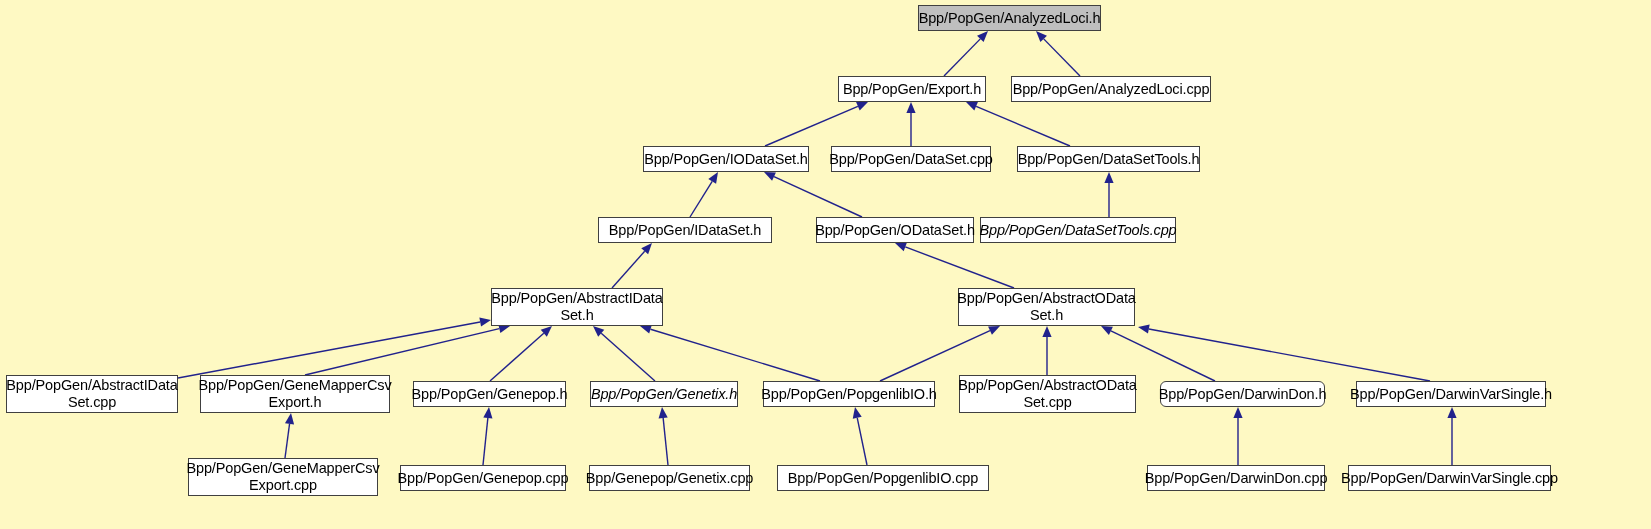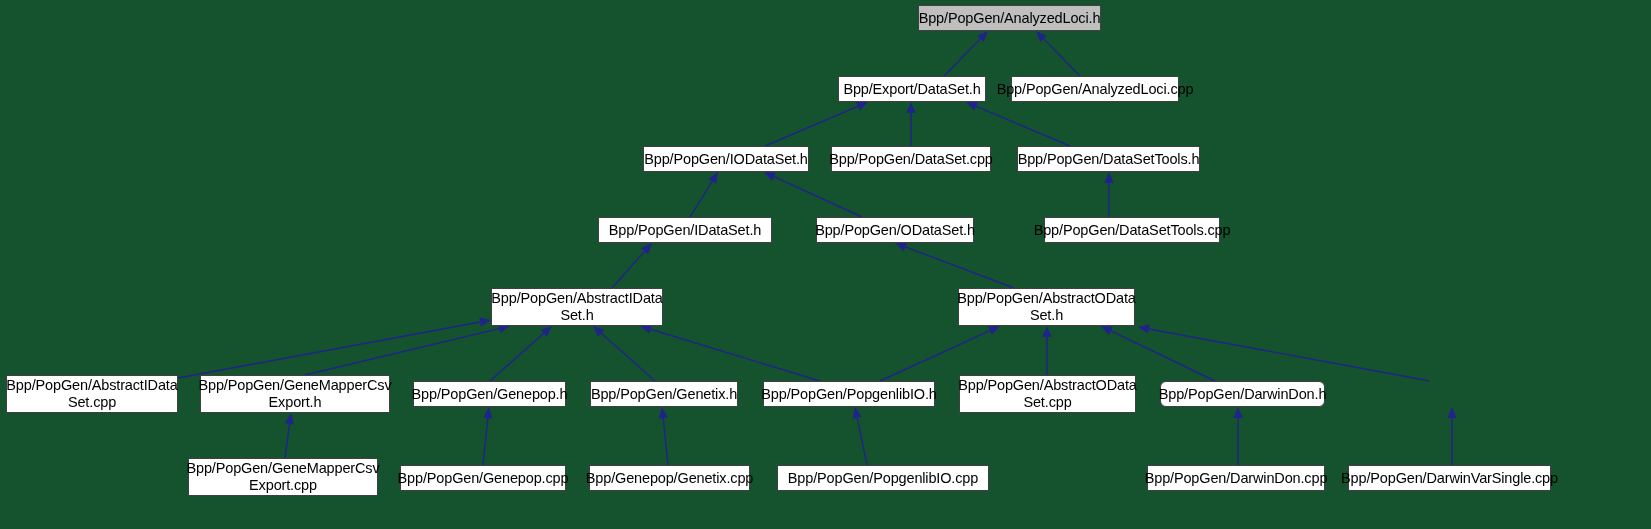--- a/index.html
+++ b/index.html
@@ -4,21 +4,21 @@
 <style>
   html, body {
     margin: 0;
     padding: 0;
     background: #ffffff;
   }
   #graph {
     position: relative;
     width: 1651px;
     height: 529px;
-    background: #14532d;
+    background: #fef9c3;
     font-family: "Liberation Sans", sans-serif;
     overflow: hidden;
   }
   #edge-layer {
     position: absolute;
     left: 0;
     top: 0;
     width: 1651px;
     height: 529px;
     pointer-events: none;
@@ -93,42 +93,43 @@
       <line x1="668" y1="465" x2="663.1318906619406" y2="417.94160973209205" stroke="#21228c" stroke-width="1.4"></line>
       <polygon points="662,407 667.7074729135427,417.4682736370987 658.5563084103385,418.4149458270854" fill="#21228c"></polygon>
       <line x1="867" y1="465" x2="857.2286616443955" y2="417.77186461457813" stroke="#21228c" stroke-width="1.4"></line>
       <polygon points="855,407 861.7332595741282,416.83987883601276 852.7240637146629,418.7038503931435" fill="#21228c"></polygon>
       <line x1="1238" y1="465" x2="1238" y2="418" stroke="#21228c" stroke-width="1.4"></line>
       <polygon points="1238,407 1242.6,418 1233.4,418" fill="#21228c"></polygon>
       <line x1="1452" y1="465" x2="1452" y2="418" stroke="#21228c" stroke-width="1.4"></line>
       <polygon points="1452,407 1456.6,418 1447.4,418" fill="#21228c"></polygon>
     </svg>
 <div class="node root" title="Bpp/PopGen/AnalyzedLoci.h" style="left: 918px; top: 5px; width: 183px; height: 26px;"><span>Bpp/PopGen/AnalyzedLoci.h</span></div>
-    <div class="node" title="Bpp/PopGen/DataSet.h" style="left: 838px; top: 76px; width: 148px; height: 26px;"><span>Bpp/Export/DataSet.h</span></div>
-    <div class="node" title="Bpp/PopGen/AnalyzedLoci.cpp" style="left: 1011px; top: 76px; width: 168px; height: 26px;"><span>Bpp/PopGen/AnalyzedLoci.cpp</span></div>
+    <div class="node" title="Bpp/PopGen/DataSet.h" style="left: 838px; top: 76px; width: 148px; height: 26px;"><span>Bpp/PopGen/Export.h</span></div>
+    <div class="node" title="Bpp/PopGen/AnalyzedLoci.cpp" style="left: 1011px; top: 76px; width: 200px; height: 26px;"><span>Bpp/PopGen/AnalyzedLoci.cpp</span></div>
     <div class="node" title="Bpp/PopGen/IODataSet.h" style="left: 643px; top: 146px; width: 166px; height: 26px;"><span>Bpp/PopGen/IODataSet.h</span></div>
     <div class="node" title="Bpp/PopGen/DataSet.cpp" style="left: 831px; top: 146px; width: 160px; height: 26px;"><span>Bpp/PopGen/DataSet.cpp</span></div>
     <div class="node" title="Bpp/PopGen/DataSetTools.h" style="left: 1017px; top: 146px; width: 183px; height: 26px;"><span>Bpp/PopGen/DataSetTools.h</span></div>
     <div class="node" title="Bpp/PopGen/IDataSet.h" style="left: 598px; top: 217px; width: 174px; height: 26px;"><span>Bpp/PopGen/IDataSet.h</span></div>
     <div class="node" title="Bpp/PopGen/ODataSet.h" style="left: 803px; top: 217px; width: 158px; height: 26px; margin-left: 13px;"><span>Bpp/PopGen/ODataSet.h</span></div>
-    <div class="node" title="Bpp/PopGen/DataSetTools.cpp" style="left: 1044px; top: 217px; width: 176px; height: 26px;"><span>Bpp/PopGen/DataSetTools.cpp</span></div>
+    <div class="node" title="Bpp/PopGen/DataSetTools.cpp" style="left: 980px; top: 217px; width: 196px; height: 26px; font-style: italic;"><span>Bpp/PopGen/DataSetTools.cpp</span></div>
     <div class="node" title="Bpp/PopGen/AbstractIDataSet.h" style="left: 491px; top: 288px; width: 172px; height: 38px;"><span>Bpp/PopGen/AbstractIData
 Set.h</span></div>
     <div class="node" title="Bpp/PopGen/AbstractODataSet.h" style="left: 958px; top: 288px; width: 177px; height: 38px;"><span>Bpp/PopGen/AbstractOData
 Set.h</span></div>
     <div class="node" title="Bpp/PopGen/AbstractIDataSet.cpp" style="left: 6px; top: 375px; width: 172px; height: 38px;"><span>Bpp/PopGen/AbstractIData
 Set.cpp</span></div>
     <div class="node" title="Bpp/PopGen/GeneMapperCsvExport.h" style="left: 200px; top: 375px; width: 190px; height: 38px;"><span>Bpp/PopGen/GeneMapperCsv
 Export.h</span></div>
     <div class="node" title="Bpp/PopGen/Genepop.h" style="left: 413px; top: 381px; width: 153px; height: 26px;"><span>Bpp/PopGen/Genepop.h</span></div>
-    <div class="node" title="Bpp/PopGen/Genetix.h" style="left: 590px; top: 381px; width: 148px; height: 26px;"><span>Bpp/PopGen/Genetix.h</span></div>
+    <div class="node" title="Bpp/PopGen/Genetix.h" style="left: 590px; top: 381px; width: 148px; height: 26px; font-style: italic;"><span>Bpp/PopGen/Genetix.h</span></div>
     <div class="node" title="Bpp/PopGen/PopgenlibIO.h" style="left: 763px; top: 381px; width: 172px; height: 26px;"><span>Bpp/PopGen/PopgenlibIO.h</span></div>
     <div class="node" title="Bpp/PopGen/AbstractODataSet.cpp" style="left: 959px; top: 375px; width: 177px; height: 38px;"><span>Bpp/PopGen/AbstractOData
 Set.cpp</span></div>
     <div class="node" title="Bpp/PopGen/DarwinDon.h" style="left: 1160px; top: 381px; width: 165px; height: 26px; border-radius: 6px;"><span>Bpp/PopGen/DarwinDon.h</span></div>
+    <div class="node" title="Bpp/PopGen/DarwinVarSingle.h" style="left: 1356px; top: 381px; width: 190px; height: 26px;"><span>Bpp/PopGen/DarwinVarSingle.h</span></div>
     <div class="node" title="Bpp/PopGen/GeneMapperCsvExport.cpp" style="left: 188px; top: 458px; width: 190px; height: 38px;"><span>Bpp/PopGen/GeneMapperCsv
 Export.cpp</span></div>
     <div class="node" title="Bpp/PopGen/Genepop.cpp" style="left: 400px; top: 465px; width: 166px; height: 26px;"><span>Bpp/PopGen/Genepop.cpp</span></div>
     <div class="node" title="Bpp/PopGen/Genetix.cpp" style="left: 589px; top: 465px; width: 161px; height: 26px;"><span>Bpp/Genepop/Genetix.cpp</span></div>
     <div class="node" title="Bpp/PopGen/PopgenlibIO.cpp" style="left: 777px; top: 465px; width: 212px; height: 26px;"><span>Bpp/PopGen/PopgenlibIO.cpp</span></div>
     <div class="node" title="Bpp/PopGen/DarwinDon.cpp" style="left: 1147px; top: 465px; width: 178px; height: 26px;"><span>Bpp/PopGen/DarwinDon.cpp</span></div>
     <div class="node" title="Bpp/PopGen/DarwinVarSingle.cpp" style="left: 1348px; top: 465px; width: 203px; height: 26px;"><span>Bpp/PopGen/DarwinVarSingle.cpp</span></div>
   </div>
 
 </body></html>

